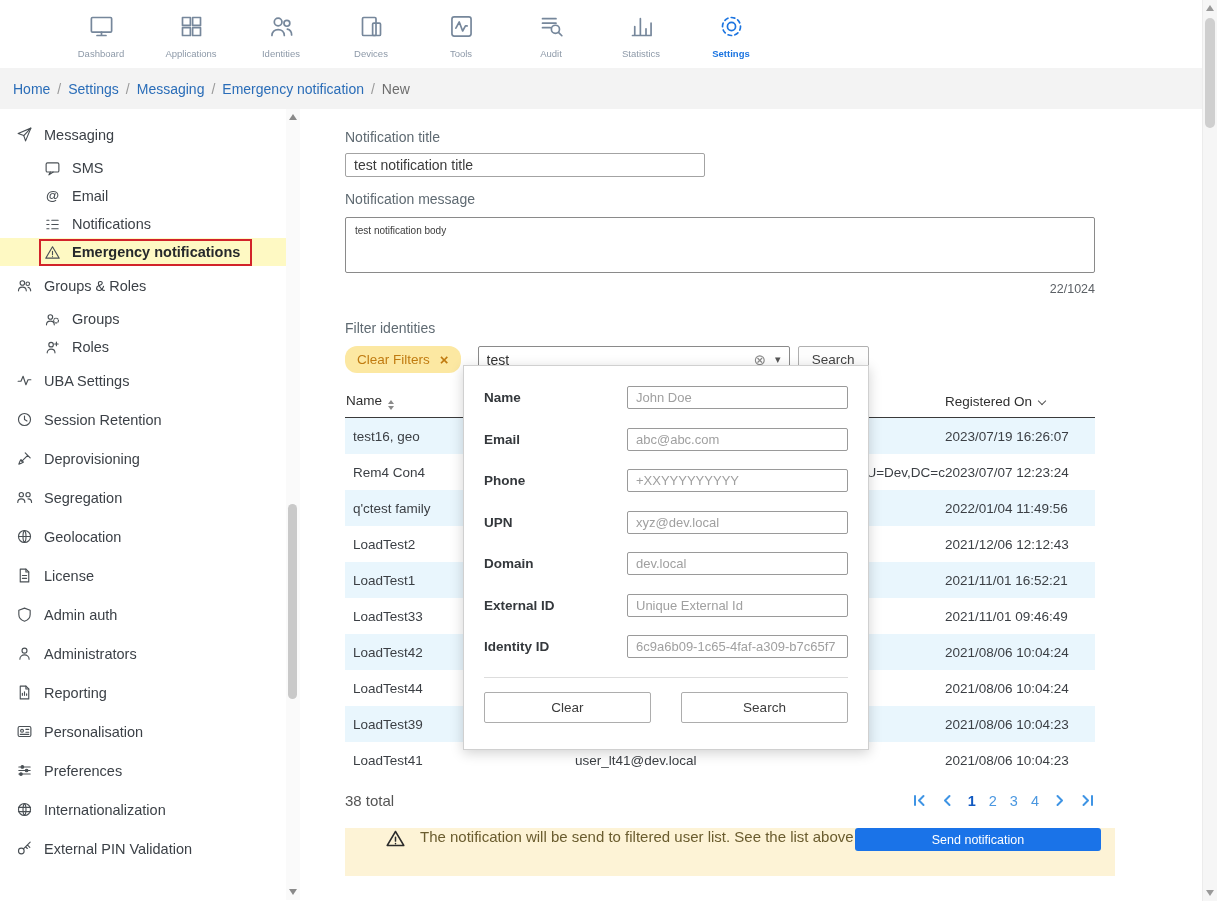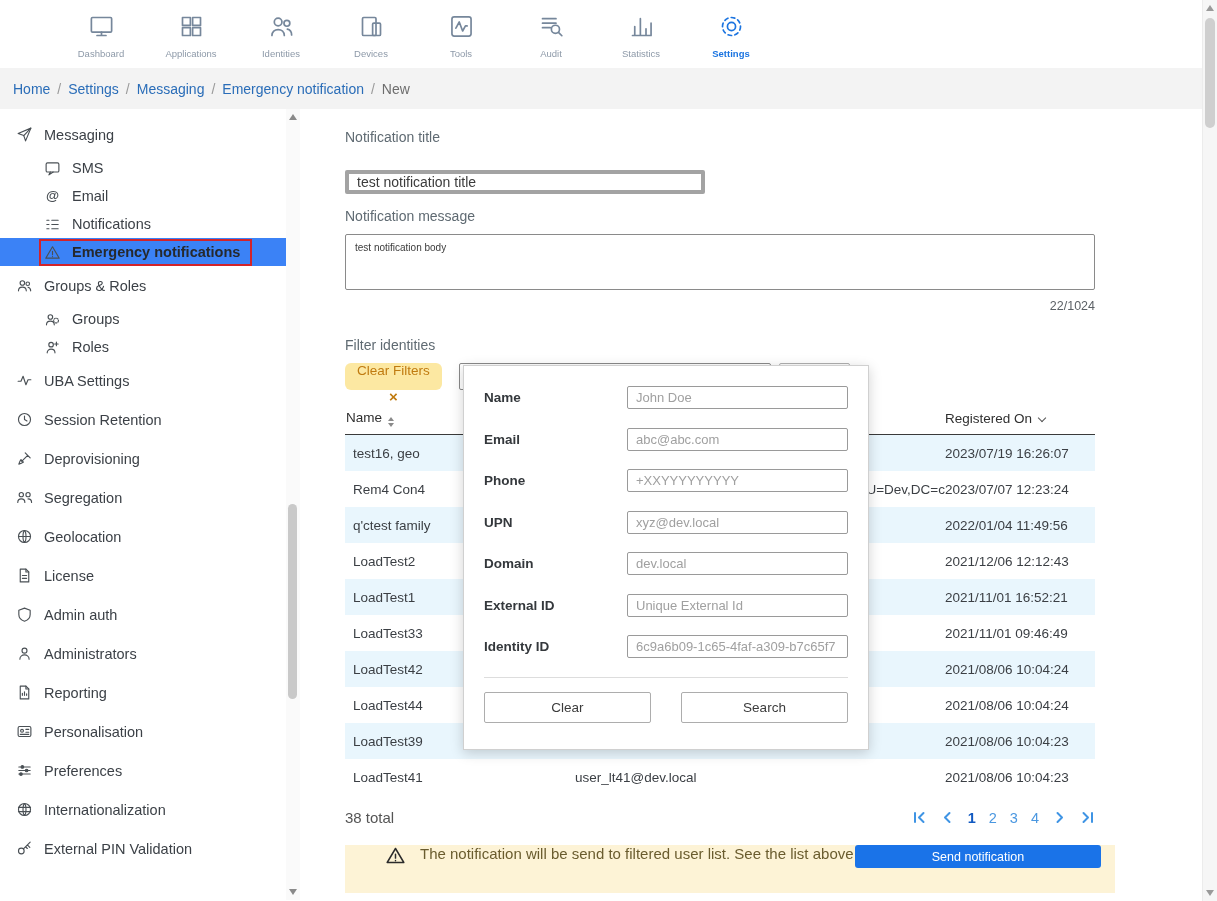--- a/index.html
+++ b/index.html
@@ -36,33 +36,33 @@
   .side-scroll .arr-dn { bottom:5px; border-top:6px solid #8a8a8a; }
   .side-scroll .thumb { position:absolute; left:2px; width:9px; top:395px; height:195px; background:#c9c9c9; border-radius:5px; }
   .main { flex:1; position:relative; padding:20px 0 0 45px; }
 
   
   .side-item { display:flex; align-items:center; gap:11px; padding:11px 16px; font-size:14.5px; color:#3c4147; cursor:pointer; }
   .side-item.sub { padding:5.5px 16px 5.5px 44px; }
   .sicon { width:17px; height:17px; flex:none; display:inline-flex; }
   .sicon svg { width:17px; height:17px; }
   .sicon svg * { stroke:#4a5055; fill:none; stroke-width:1.6; stroke-linecap:round; stroke-linejoin:round; }
-  .side-item.active { background:#3b82f6; }
+  .side-item.active { background:#fef9c3; }
   .side-item.active .annot { border:2px solid #d2232a; padding:3px 10px 3px 3px; margin:-5px 0 -5px -5px; display:flex; align-items:center; gap:11px; }
   .side-item.active .lbl { font-weight:bold; color:#26292c; }
 
   
   .fld-label { font-size:14px; color:#5f6a72; margin-bottom:8px; }
-  .title-input { width:360px; height:24px; border:4px solid #a3a3a3; border-radius:2px; padding:0 8px; font-size:14px; color:#3b3b3b; font-family:inherit; background:#fff;margin-top:17px; }
+  .title-input { width:360px; height:24px; border:1px solid #a3a3a3; border-radius:2px; padding:0 8px; font-size:14px; color:#3b3b3b; font-family:inherit; background:#fff; }
   .msg-area { width:750px; height:56px; border:1px solid #8a8a8a; border-radius:2px; padding:7px 9px; font-size:10px; color:#3b3b3b; font-family:inherit; resize:none; background:#fff; margin-top:2px; }
   .counter { width:750px; text-align:right; font-size:12.5px; color:#5c6166; margin-top:5px; }
   .sect-label { font-size:14px; color:#5f6a72; margin:24px 0 10px; }
 
   .filter-row { display:flex; align-items:center; }
-  .chip { height:27px; background:#fce8a2; border-radius:6px; display:flex; align-items:center; gap:10px; padding:0 12px; font-size:13.5px; color:#c07b10; cursor:pointer;flex-direction:column; }
+  .chip { height:27px; background:#fce8a2; border-radius:12px; display:flex; align-items:center; gap:10px; padding:0 12px; font-size:13.5px; color:#c07b10; cursor:pointer; }
   .chip .x { font-size:15px; font-weight:bold; }
   .combo { width:312px; height:27px; border:1px solid #8a8a8a; border-radius:2px; margin-left:17px; display:flex; align-items:center; padding:0 8px; background:#fff; }
   .combo input { flex:1; border:none; outline:none; font-size:14px; color:#333; font-family:inherit; background:transparent; }
   .combo .clear { color:#8a8a8a; font-size:15px; cursor:pointer; margin-right:9px; }
   .combo .caret { color:#555; font-size:11px; cursor:pointer; }
   .btn-search-top { width:71px; height:27px; margin-left:8px; border:1px solid #b0b0b0; border-radius:2px; background:#fdfdfd; font-size:13.5px; color:#444; font-family:inherit; cursor:pointer; }
 
   
   .tbl { width:750px; margin-top:14px; }
   .thead { display:flex; align-items:center; padding:6px 0 7px; border-bottom:1px solid #3a3a3a; font-size:13.5px; color:#2f2f2f; }

